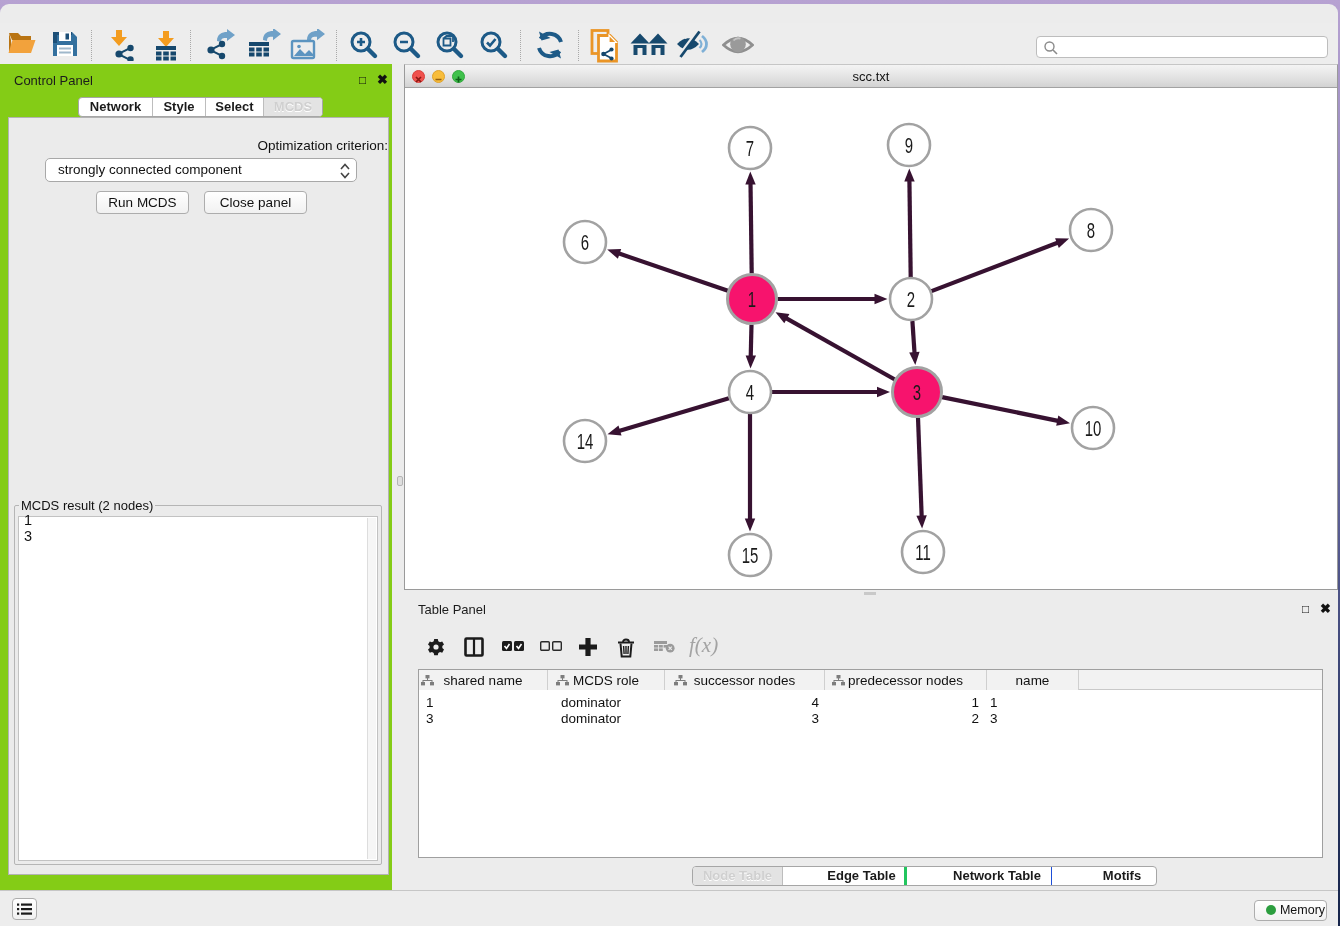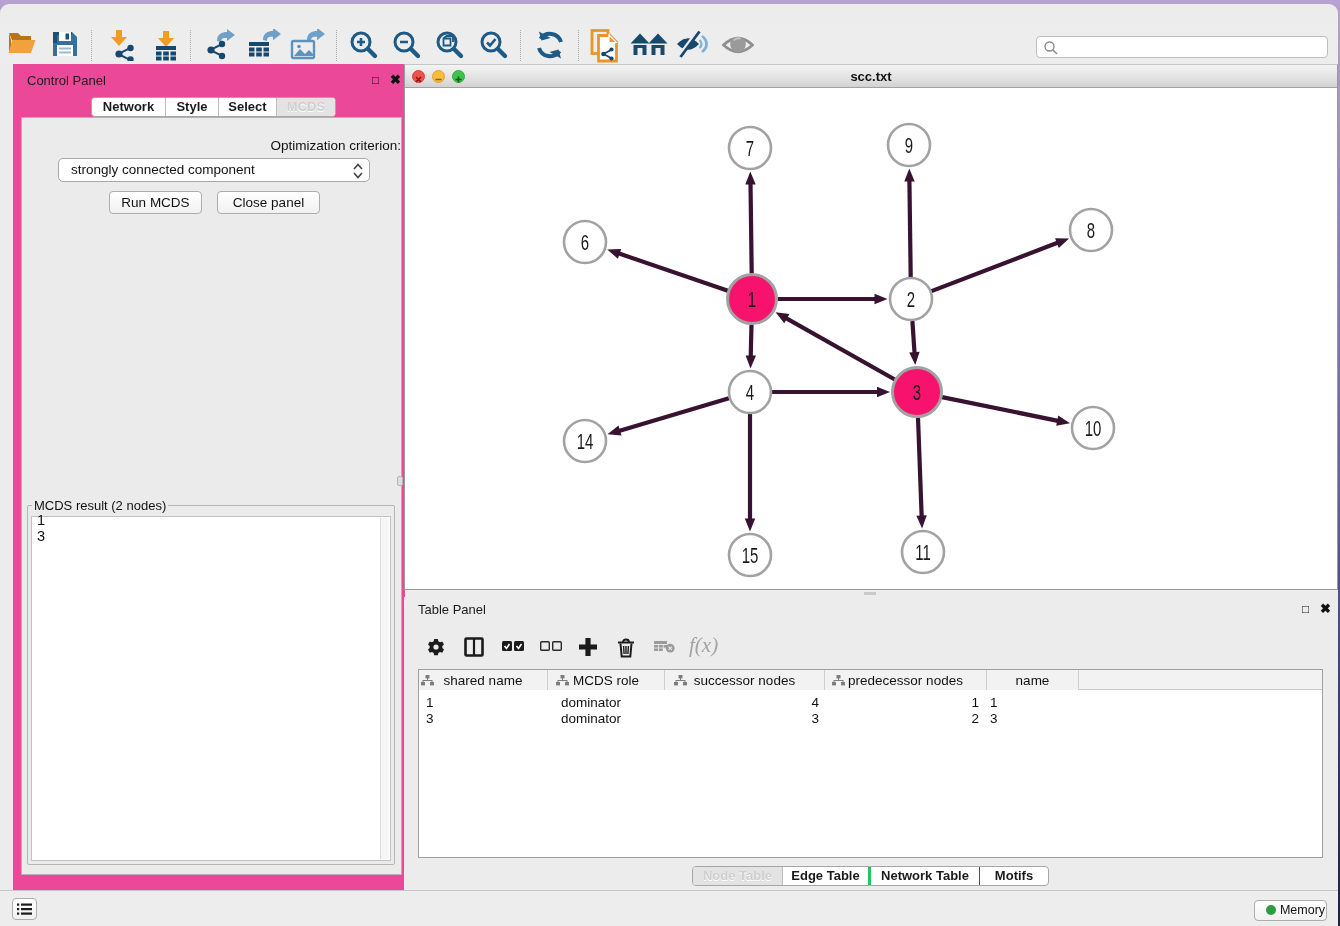--- a/index.html
+++ b/index.html
@@ -14,21 +14,21 @@
         background:#dcdcdc; border:1px solid #c9c9c9; }
   #ttext { position:absolute; top:2px; width:100%; text-align:center; color:#b4b4b4; font-size:13px; }
   
   #toolbar { position:absolute; left:0; top:19px; width:100%; height:41px; background:#ededed; }
   .tsep { position:absolute; top:7px; height:31px; width:0; border-left:1px dotted #a9a9a9; }
   .ticon { position:absolute; top:6px; }
   
   #search { position:absolute; left:1036px; top:13px; width:292px; height:22px; background:#fff;
             border:1px solid #bdbdbd; border-radius:4px; }
   
-  #cp { position:absolute; left:0; top:60px; width:392px; height:826px; background:#ec4899;margin-left:13px; }
+  #cp { position:absolute; left:0; top:60px; width:392px; height:826px; background:#84cc16; }
   .paneltitle { font-size:13px; color:#1c1c1c; }
   .pbtn { position:absolute; font-size:12px; color:#111; font-weight:bold; }
   #cptabs { position:absolute; left:78px; top:33px; width:245px; height:20px;
             border:1px solid #a6a6a6; border-radius:4px; background:#fff; display:flex; }
   .tab { font-size:13px; font-weight:bold; color:#1a1a1a; text-align:center; line-height:18px;
          border-right:1px solid #bdbdbd; }
   #cpcontent { position:absolute; left:8px; top:53px; width:381px; height:758px;
                border:1px solid #b3b3b3; background:#ebebeb; }
   .btn { position:absolute; background:linear-gradient(#ffffff,#f1f1f1); border:1px solid #adadad;
          border-radius:4px; font-size:13.5px; color:#111; text-align:center; }
@@ -225,21 +225,21 @@
             <path d="M3 3 L8 8 M8 3 L3 8" stroke="#8c1813" stroke-width="1.7"></path>
           </svg></div>
       <div class="mac" style="left:27px;background:#f8bd3b;border:1px solid #dfa22d;">
         <svg width="11" height="11" viewBox="0 0 11 11">
             <path d="M2.5 5.5 h6" stroke="#935f10" stroke-width="1.7"></path>
           </svg></div>
       <div class="mac" style="left:47px;background:#3fc14b;border:1px solid #33a83f;">
         <svg width="11" height="11" viewBox="0 0 11 11">
             <path d="M2.5 5.5 h6 M5.5 2.5 v6" stroke="#0f611a" stroke-width="1.7"></path>
           </svg></div>
-      <div style="position:absolute;top:4px;width:100%;text-align:center;font-size:13px;font-weight:bold;color:#111;">scc.txt</div>
+      <div style="position:absolute;top:4px;width:100%;text-align:center;font-size:13px;font-weight:normal;color:#111;">scc.txt</div>
     </div>
     <svg style="position:absolute;left:0;top:25px;" width="932" height="502" viewBox="404 88 932 502">
       <g stroke="#371231" stroke-width="4.2">
         <line x1="750.7" y1="271.5" x2="749.5" y2="180.5"></line>
         <line x1="726.9" y1="288.8" x2="616.7" y2="251.1"></line>
         <line x1="776.5" y1="297.0" x2="875.5" y2="297.0"></line>
         <line x1="750.5" y1="322.5" x2="749.7" y2="355.5"></line>
         <line x1="909.7" y1="275.0" x2="908.4" y2="177.5"></line>
         <line x1="930.5" y1="289.1" x2="1057.8" y2="240.3"></line>
         <line x1="911.4" y1="319.0" x2="913.6" y2="352.1"></line>
@@ -385,21 +385,21 @@
       <div class="td" style="left:142px;top:25px;">dominator</div>
       <div class="td" style="left:290px;top:25px;width:110px;text-align:right;">4</div>
       <div class="td" style="left:450px;top:25px;width:110px;text-align:right;">1</div>
       <div class="td" style="left:571px;top:25px;">1</div>
       <div class="td" style="left:7px;top:41px;">3</div>
       <div class="td" style="left:142px;top:41px;">dominator</div>
       <div class="td" style="left:290px;top:41px;width:110px;text-align:right;">3</div>
       <div class="td" style="left:450px;top:41px;width:110px;text-align:right;">2</div>
       <div class="td" style="left:571px;top:41px;">3</div>
     </div>
-    <div style="position:absolute;left:288px;top:269px;height:20px;display:flex;border:1px solid #a6a6a6;border-radius:4px;background:#fff;">
+    <div style="position:absolute;left:288px;top:269px;height:20px;display:flex;border:1px solid #a6a6a6;border-radius:4px;background:#fff;gap:36px;">
       <div class="btab etched" style="width:90px;background:#e3e3e3;border-right:1px solid #bdbdbd;border-radius:3px 0 0 3px;">Node Table</div>
       <div class="btab" style="width:88px;border-right:3px solid #22c55e;">Edge Table</div>
       <div class="btab" style="width:109px;border-right:1px solid #1d4ed8;">Network Table</div>
       <div class="btab" style="width:68px;border-radius:0 3px 3px 0;">Motifs</div>
     </div>
   </div>
   <div id="status">
     <div class="btn" style="left:12px;top:7px;width:25px;height:22px;">
       <svg width="15" height="13" viewBox="0 0 15 13" style="margin-top:4px;">
         <g fill="#1b1b1b">

